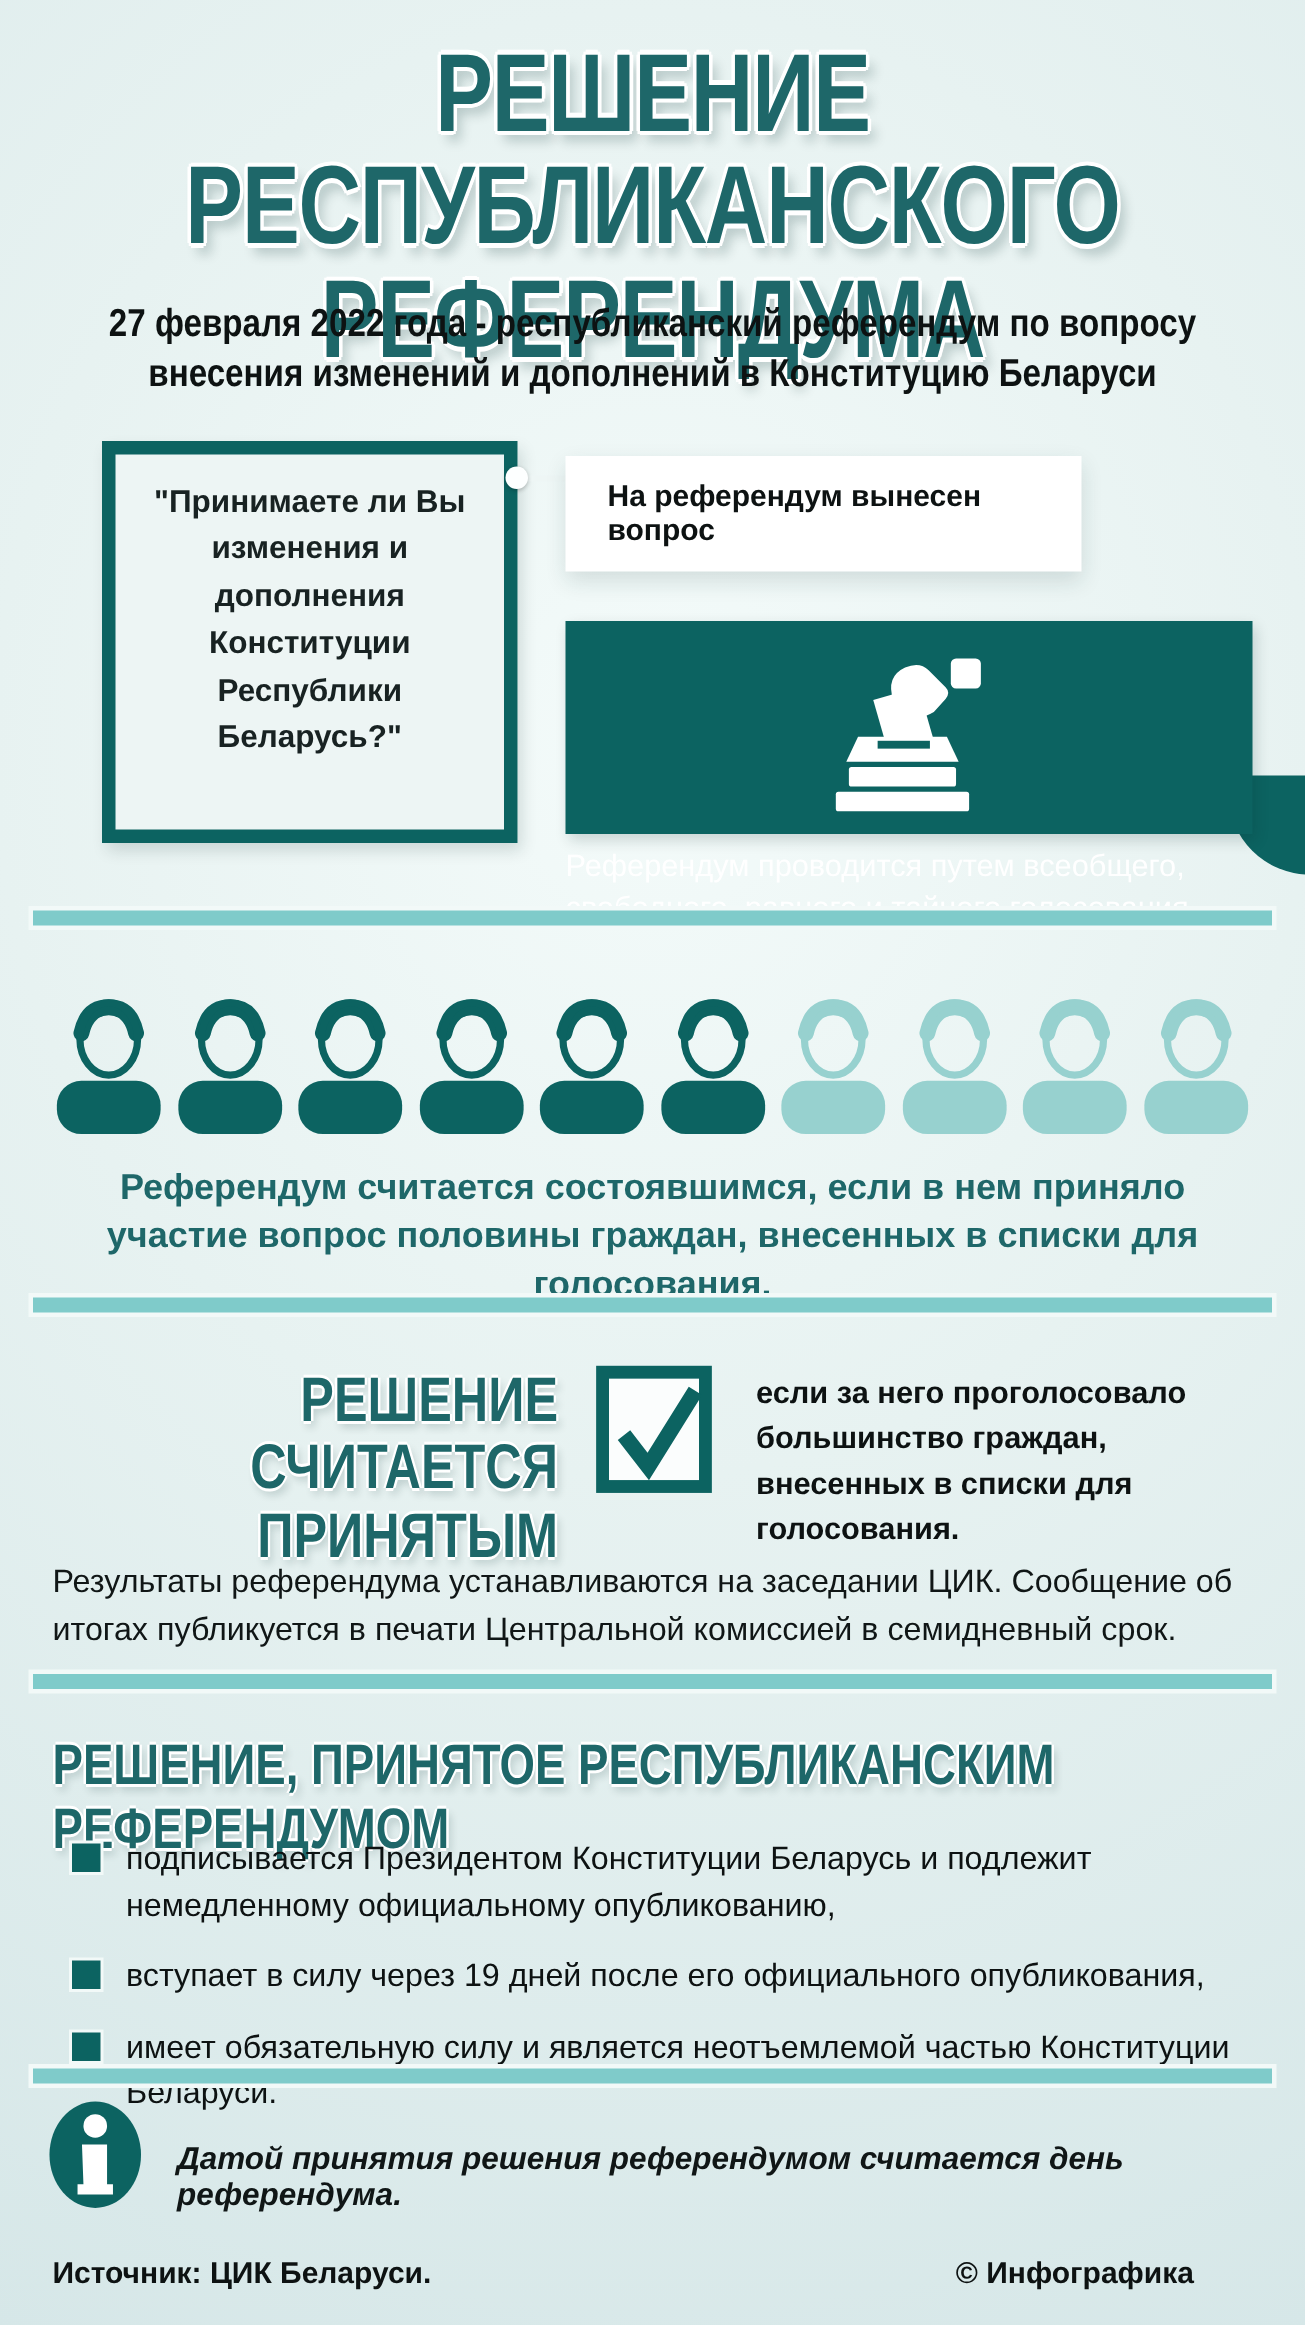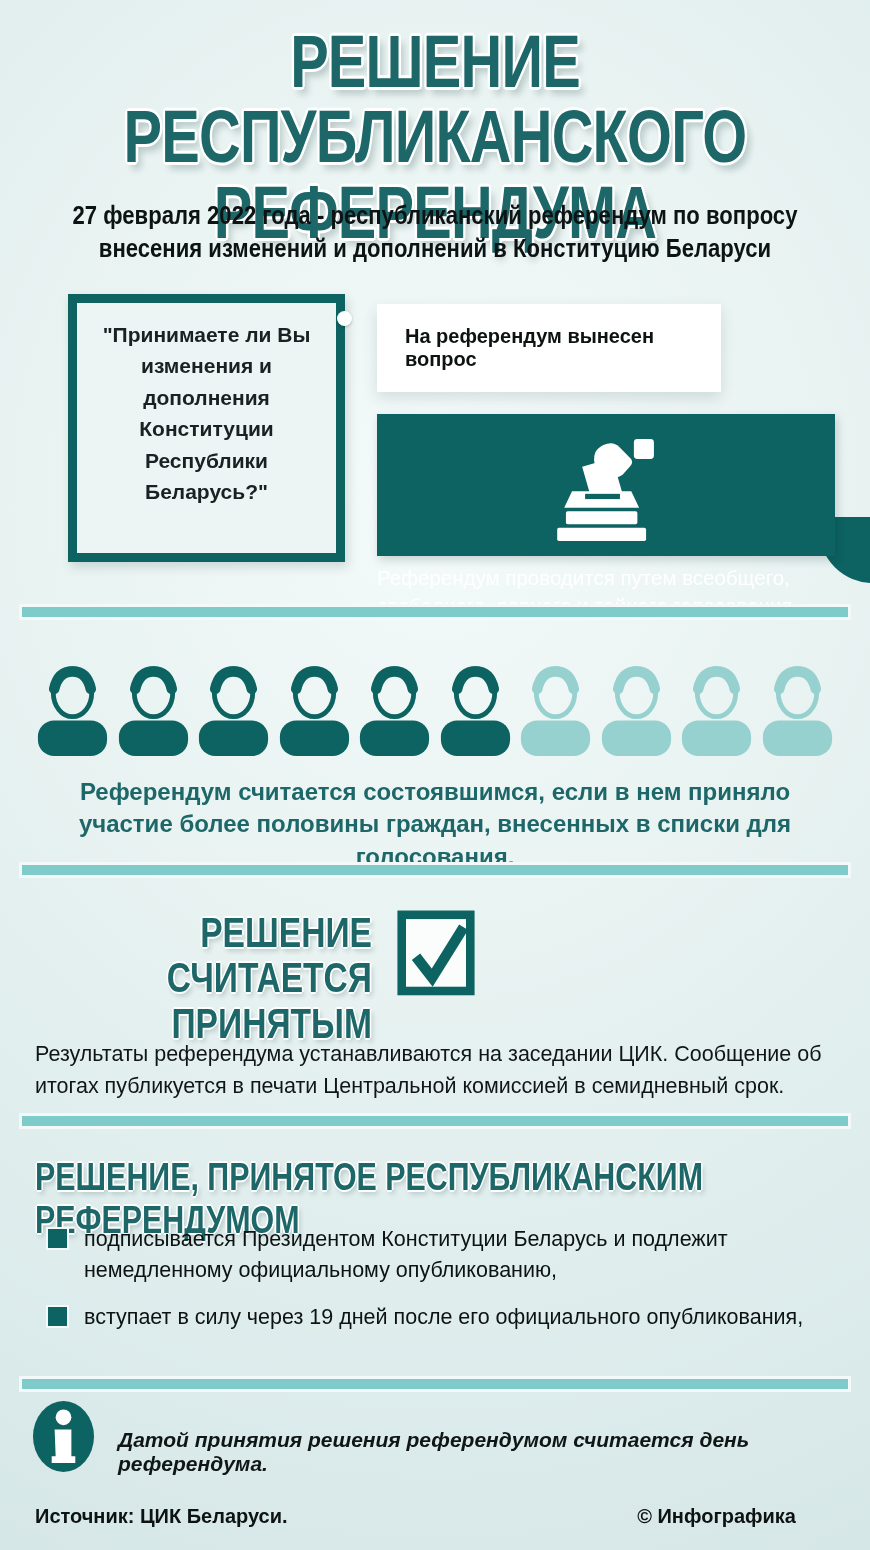--- a/index.html
+++ b/index.html
@@ -48,21 +48,21 @@
   .note-fold{
     position:absolute;right:-9px;bottom:-9px;width:60px;height:66px;
     background:var(--teal-dark);border-bottom-left-radius:54px;
   }
   .link-dot{
     position:absolute;left:337px;top:19px;width:15px;height:15px;border-radius:50%;
     background:#fdffff;box-shadow:0 1px 3px rgba(0,0,0,.25);z-index:2;
   }
   .link-line{position:absolute;left:348px;top:25px;width:32px;height:4px;background:#eef6f5;}
   .callout{
-    position:absolute;left:377px;top:12px;width:344px;height:88px;
+    position:absolute;left:377px;top:12px;width:344px;height:77px;
     background:#ffffff;box-shadow:0 6px 14px rgba(20,60,60,.14);
     display:flex;align-items:center;padding-left:28px;
   }
   .callout-text{font-size:20px;font-weight:700;color:#0d1212;}
   .panel{
     position:absolute;left:377px;top:122px;width:458px;height:142px;
     background:var(--teal-dark);box-shadow:2px 4px 9px rgba(0,40,40,.18);
     display:flex;align-items:center;flex-direction:column;
   }
   .panel-icon{flex:0 0 150px;display:flex;align-items:center;justify-content:center;}
@@ -215,47 +215,52 @@
           <path d="M21 30 Q25 12 40 12 Q55 12 59 30" fill="none" stroke="#97d1cf" stroke-width="11" stroke-linecap="round"></path>
           <ellipse cx="40" cy="34" rx="20" ry="25" fill="none" stroke="#97d1cf" stroke-width="5"></ellipse>
           <rect x="4" y="63" width="72" height="37" rx="17" fill="#97d1cf"></rect>
         </svg></span>
       <span class="person"><svg viewBox="0 0 80 102" width="77" height="98" aria-hidden="true">
           <path d="M21 30 Q25 12 40 12 Q55 12 59 30" fill="none" stroke="#97d1cf" stroke-width="11" stroke-linecap="round"></path>
           <ellipse cx="40" cy="34" rx="20" ry="25" fill="none" stroke="#97d1cf" stroke-width="5"></ellipse>
           <rect x="4" y="63" width="72" height="37" rx="17" fill="#97d1cf"></rect>
         </svg></span>
     </div>
-  <div class="statement">Референдум считается состоявшимся, если в нем приняло участие более половины граждан, внесенных в списки для голосования.</div>
+  <div class="statement">Референдум считается состоявшимся, если в нем приняло участие вопрос половины граждан, внесенных в списки для голосования.</div>
 
   <div class="bar bar2"></div>
 
   <div class="d-heading">
     <div>РЕШЕНИЕ СЧИТАЕТСЯ</div>
     <div>ПРИНЯТЫМ</div>
   </div>
   <span class="checkbox">
     <svg viewBox="0 0 84 94" width="80" height="90" aria-hidden="true">
       <rect x="6" y="9" width="72" height="80" fill="#fbfdfd" stroke="#0c6361" stroke-width="9"></rect>
       <path d="M21 53 L38 75 L71 22" fill="none" stroke="#0c6361" stroke-width="11"></path>
     </svg>
   </span>
+  <div class="condition">если за него проголосовало большинство граждан, внесенных в списки для голосования.</div>
   <div class="results">Результаты референдума устанавливаются на заседании ЦИК. Сообщение об итогах публикуется в печати Центральной комиссией в семидневный срок.</div>
 
   <div class="bar bar3"></div>
 
   <div class="a-heading">РЕШЕНИЕ, ПРИНЯТОЕ РЕСПУБЛИКАНСКИМ РЕФЕРЕНДУМОМ</div>
   <div class="bullets">
     <div class="bullet-row">
       <span class="bullet-sq"></span>
       <span class="bullet-text">подписывается Президентом Конституции Беларусь и подлежит немедленному официальному опубликованию,</span>
     </div>
     <div class="bullet-row">
       <span class="bullet-sq"></span>
       <span class="bullet-text">вступает в силу через 19 дней после его официального опубликования,</span>
+    </div>
+    <div class="bullet-row">
+      <span class="bullet-sq"></span>
+      <span class="bullet-text">имеет обязательную силу и является неотъемлемой частью Конституции Беларуси.</span>
     </div>
   </div>
 
   <div class="bar bar4"></div>
 
   <span class="info-icon">
     <svg viewBox="0 0 64 74" width="63" height="73" aria-hidden="true">
       <ellipse cx="32" cy="37" rx="31" ry="36" fill="#0c6361"></ellipse>
       <circle cx="32" cy="17.5" r="8" fill="#ffffff"></circle>
       <path d="M23 30 h17 v27 h4 v7 H20 v-7 h4 z" fill="#ffffff"></path>

